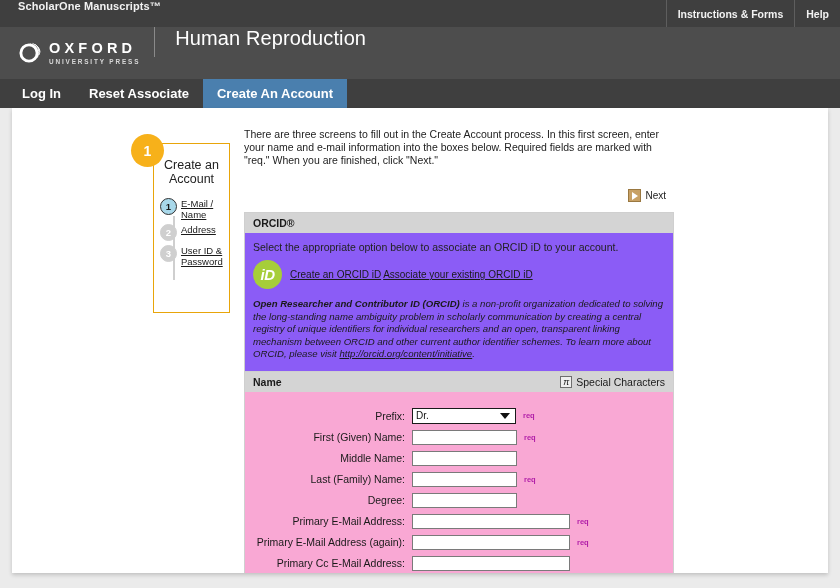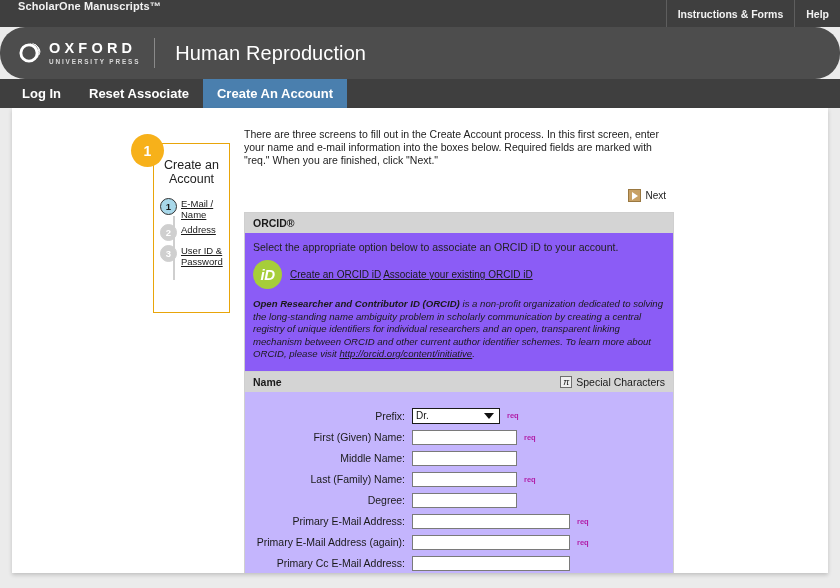--- a/index.html
+++ b/index.html
@@ -28,21 +28,21 @@
     display: flex; align-items: center; padding: 0 11px;
     border-left: 1px solid #5e5e5e;
     white-space: nowrap; text-decoration: none;
     cursor: pointer;
   }
 
   
   .masthead {
     position: absolute; left: 0; top: 27px; width: 840px; height: 52px;
     background: #4d4d4d;
-    display: flex; align-items: center; border-radius: 25px;
+    display: flex; 
   }
   .logo-wrap { display: flex; align-items: center; padding-left: 16px; }
   .oup-mark { width: 26px; height: 26px; flex: 0 0 26px; }
   .oup-words { margin-left: 7px; line-height: 1; }
   .oup-top {
     color: #ffffff; font-size: 14.5px; font-weight: bold;
     letter-spacing: 4.2px;
   }
   .oup-sub {
     color: #d9d9d9; font-size: 6.4px; font-weight: bold;
@@ -145,21 +145,21 @@
     border-top: 4px solid transparent; border-bottom: 4px solid transparent;
     border-left: 6px solid #ffffff;
   }
 
   .panel { border: 1px solid #cfcfcf; border-bottom: none; }
   .panel-head {
     background: #d4d4d4; padding: 4px 8px;
     font-size: 10.5px; font-weight: bold; color: #1a1a1a;
     display: flex; align-items: center; justify-content: space-between;
   }
-  .panel-body { background: #c4b5fd; padding: 8px 8px 10px 8px; }
+  .panel-body { background: #f9a8d4; padding: 8px 8px 10px 8px; }
   .panel-body.plain { background: #8b5cf6; }
 
   .orcid-intro { font-size: 10.5px; color: #222; margin-bottom: 7px; }
   .orcid-row { display: flex; align-items: center; gap: 8px; }
   .orcid-logo {
     width: 29px; height: 29px; border-radius: 50%;
     background: #a6ce39; color: #ffffff;
     display: flex; align-items: center; justify-content: center;
     font-size: 15px; font-weight: bold; font-style: italic;
     letter-spacing: -.5px; flex: 0 0 29px;
@@ -201,21 +201,21 @@
     padding: 0 3px; font-size: 10px; color: #111; cursor: pointer;
   }
   .field-select .val { flex: 1; }
   .chev {
     width: 0; height: 0; border-left: 5px solid transparent;
     border-right: 5px solid transparent; border-top: 6px solid #111;
     margin-left: 6px; margin-right: 2px;
   }
   .req { font-size: 7.5px; color: #b11fa8; margin-left: 7px; font-weight: bold; }
 
-  .w-short { width: 88px; gap: 8px; }
+  .w-short { width: 104px; gap: 8px; }
   .w-mid { width: 105px; }
   .w-long { width: 158px; }
 </style>
 </head>
 <body>
 
 <div id="root">
 
   <div class="topbar">
     <div class="topbar-brand">ScholarOne Manuscripts™</div>

